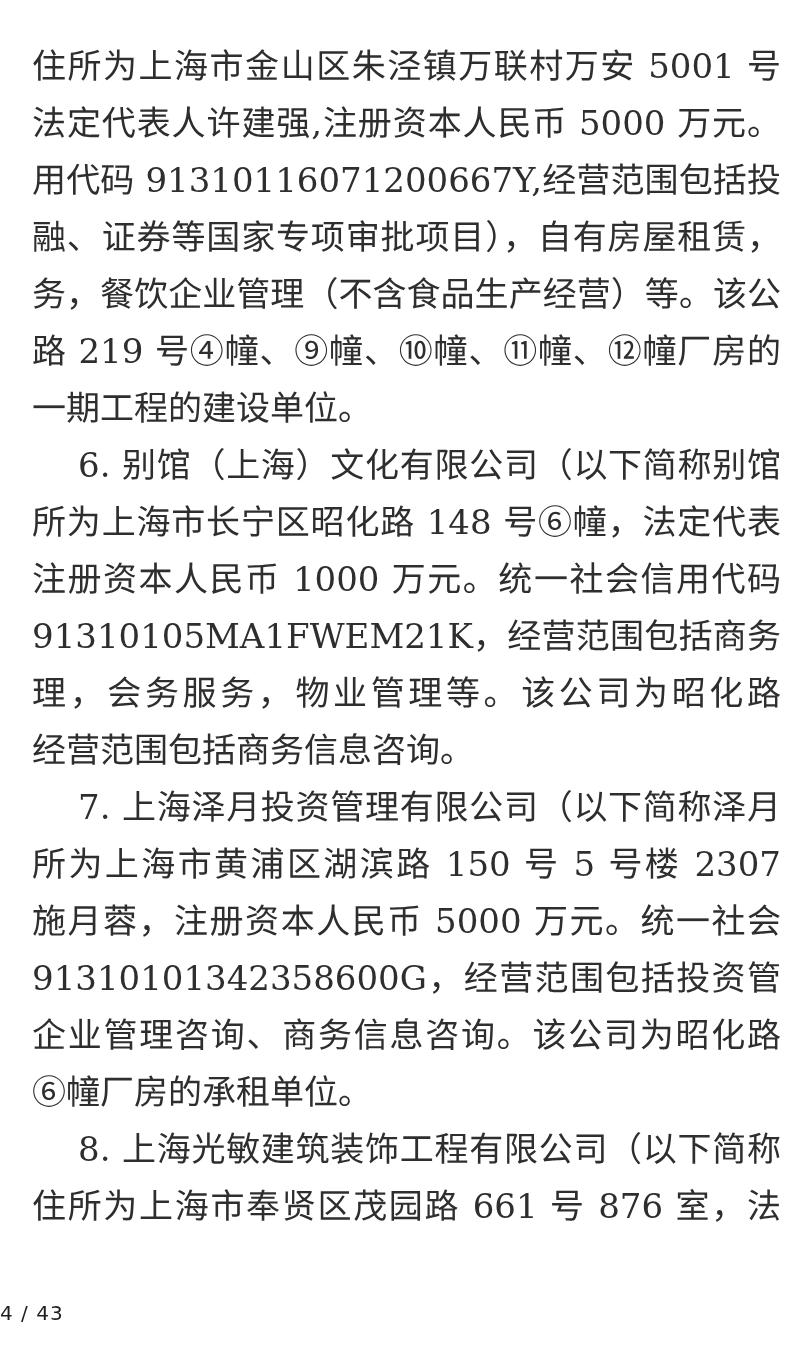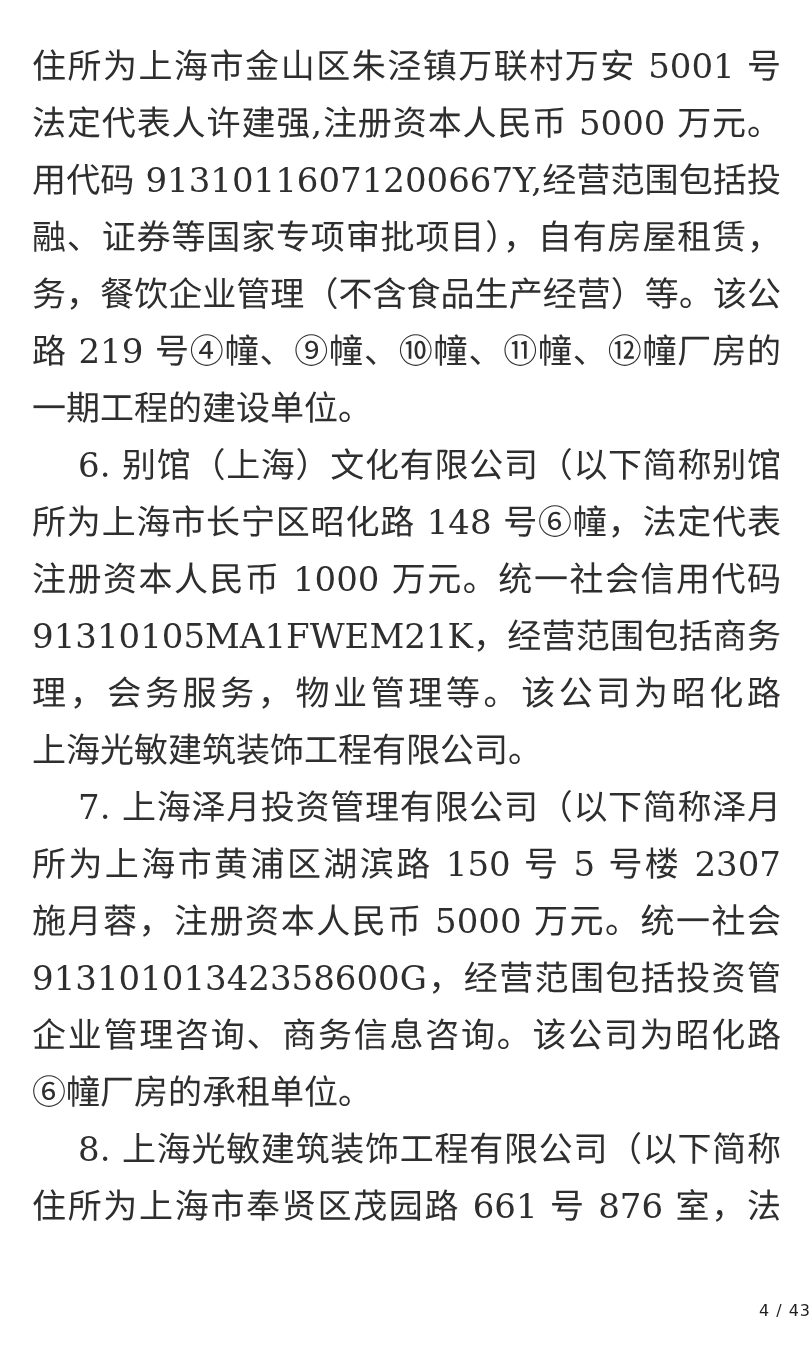--- a/index.html
+++ b/index.html
@@ -40,23 +40,23 @@
     text-align-last: left;
   }
   .line.indent {
     text-indent: 46px;
   }
   .footer {
     position: absolute;
     left: 0;
     right: 0;
     top: 1301px;
-    text-align: right;
+    text-align: left;
     font-family: "DejaVu Sans", "Liberation Sans", sans-serif;
-    font-size: 16px;
+    font-size: 20px;
     font-weight: 500;
     color: #1f1f1f;
     letter-spacing: 1px;
   }
 </style>
 </head>
 <body>
 
 <div class="page">
   <div class="doc">
@@ -65,21 +65,21 @@
       <div class="line">用代码 91310116071200667Y,经营范围包括投资管理（除金</div>
       <div class="line">融、证券等国家专项审批项目），自有房屋租赁，物业管理服</div>
       <div class="line">务，餐饮企业管理（不含食品生产经营）等。该公司为昭化</div>
       <div class="line">路 219 号④幢、⑨幢、⑩幢、⑪幢、⑫幢厂房的承租单位，</div>
       <div class="line last">一期工程的建设单位。</div>
       <div class="line indent">6. 别馆（上海）文化有限公司（以下简称别馆公司），住</div>
       <div class="line">所为上海市长宁区昭化路 148 号⑥幢，法定代表人许建强，</div>
       <div class="line">注册资本人民币 1000 万元。统一社会信用代码</div>
       <div class="line">91310105MA1FWEM21K，经营范围包括商务信息咨询，企业管</div>
       <div class="line">理，会务服务，物业管理等。该公司为昭化路 148 号除①幢</div>
-      <div class="line last">上海光敏建筑装饰工程有限公司。</div>
+      <div class="line last">经营范围包括商务信息咨询。</div>
       <div class="line indent">7. 上海泽月投资管理有限公司（以下简称泽月公司），住</div>
       <div class="line">所为上海市黄浦区湖滨路 150 号 5 号楼 2307 室，法定代表人</div>
       <div class="line">施月蓉，注册资本人民币 5000 万元。统一社会信用代码</div>
       <div class="line">91310101342358600G，经营范围包括投资管理、投资咨询、</div>
       <div class="line">企业管理咨询、商务信息咨询。该公司为昭化路 148 号②幢、</div>
       <div class="line last">⑥幢厂房的承租单位。</div>
       <div class="line indent">8. 上海光敏建筑装饰工程有限公司（以下简称光敏公司），</div>
       <div class="line">住所为上海市奉贤区茂园路 661 号 876 室，法定代表人林光，</div>
     </div>
   <div class="footer">4 / 43</div>

